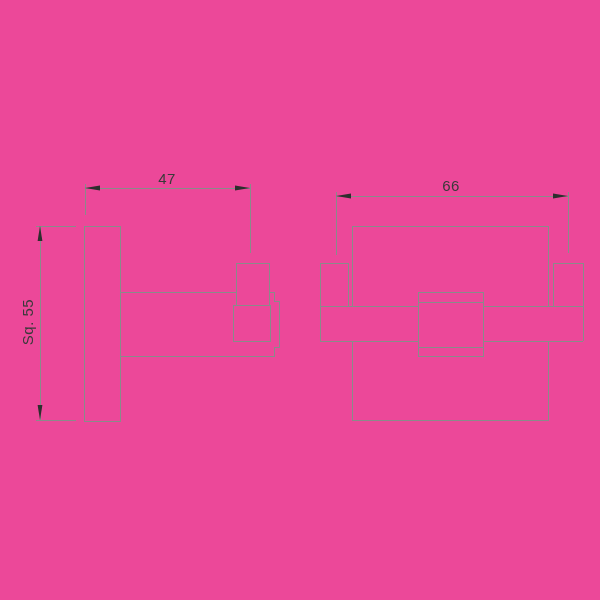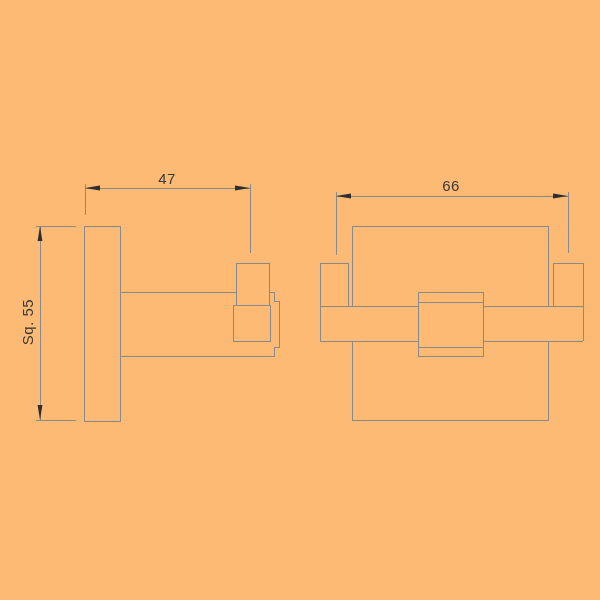--- a/index.html
+++ b/index.html
@@ -8,21 +8,21 @@
     width: 600px;
     height: 600px;
     background: #ffffff;
     overflow: hidden;
     font-family: "Liberation Sans", sans-serif;
   }
   .canvas-wrap {
     position: relative;
     width: 600px;
     height: 600px;
-    background: #fdba74;
+    background: #ec4899;
   }
   svg text {
     font-family: "Liberation Sans", sans-serif;
     font-size: 15px;
     letter-spacing: 0.5px;
   }
   .part-outline {
     fill: none;
     stroke-width: 1;
     shape-rendering: crispEdges;

